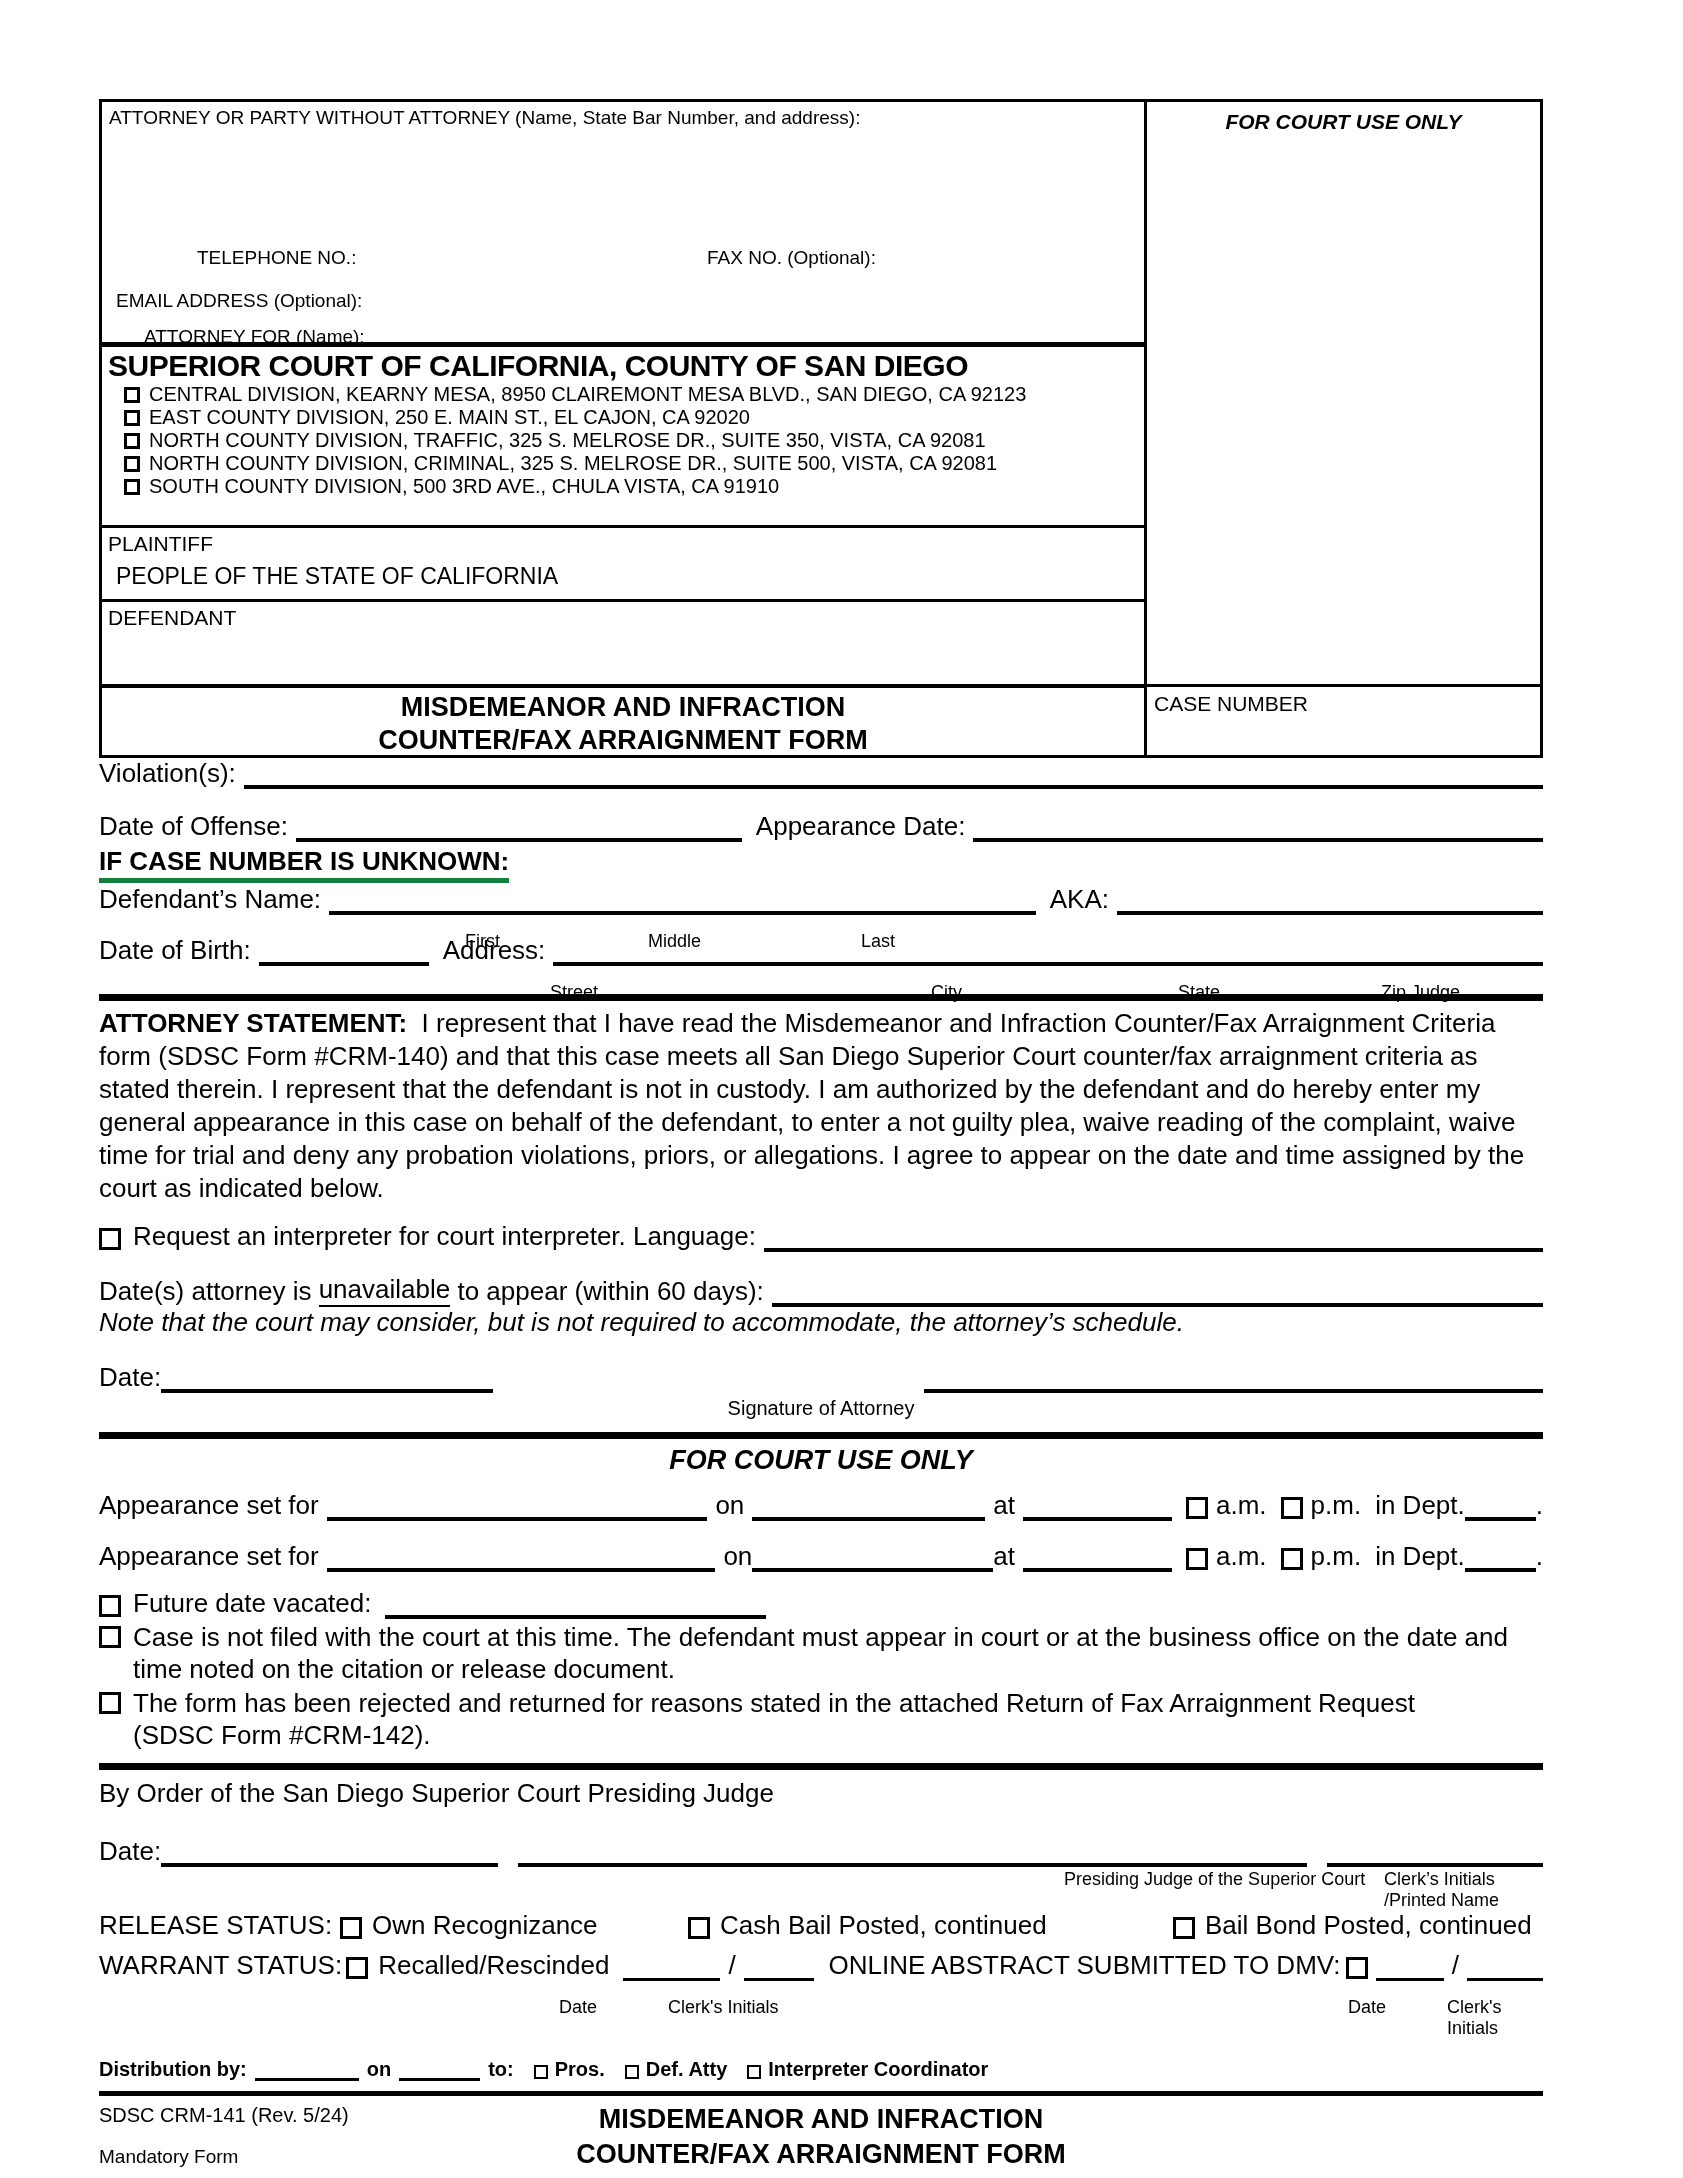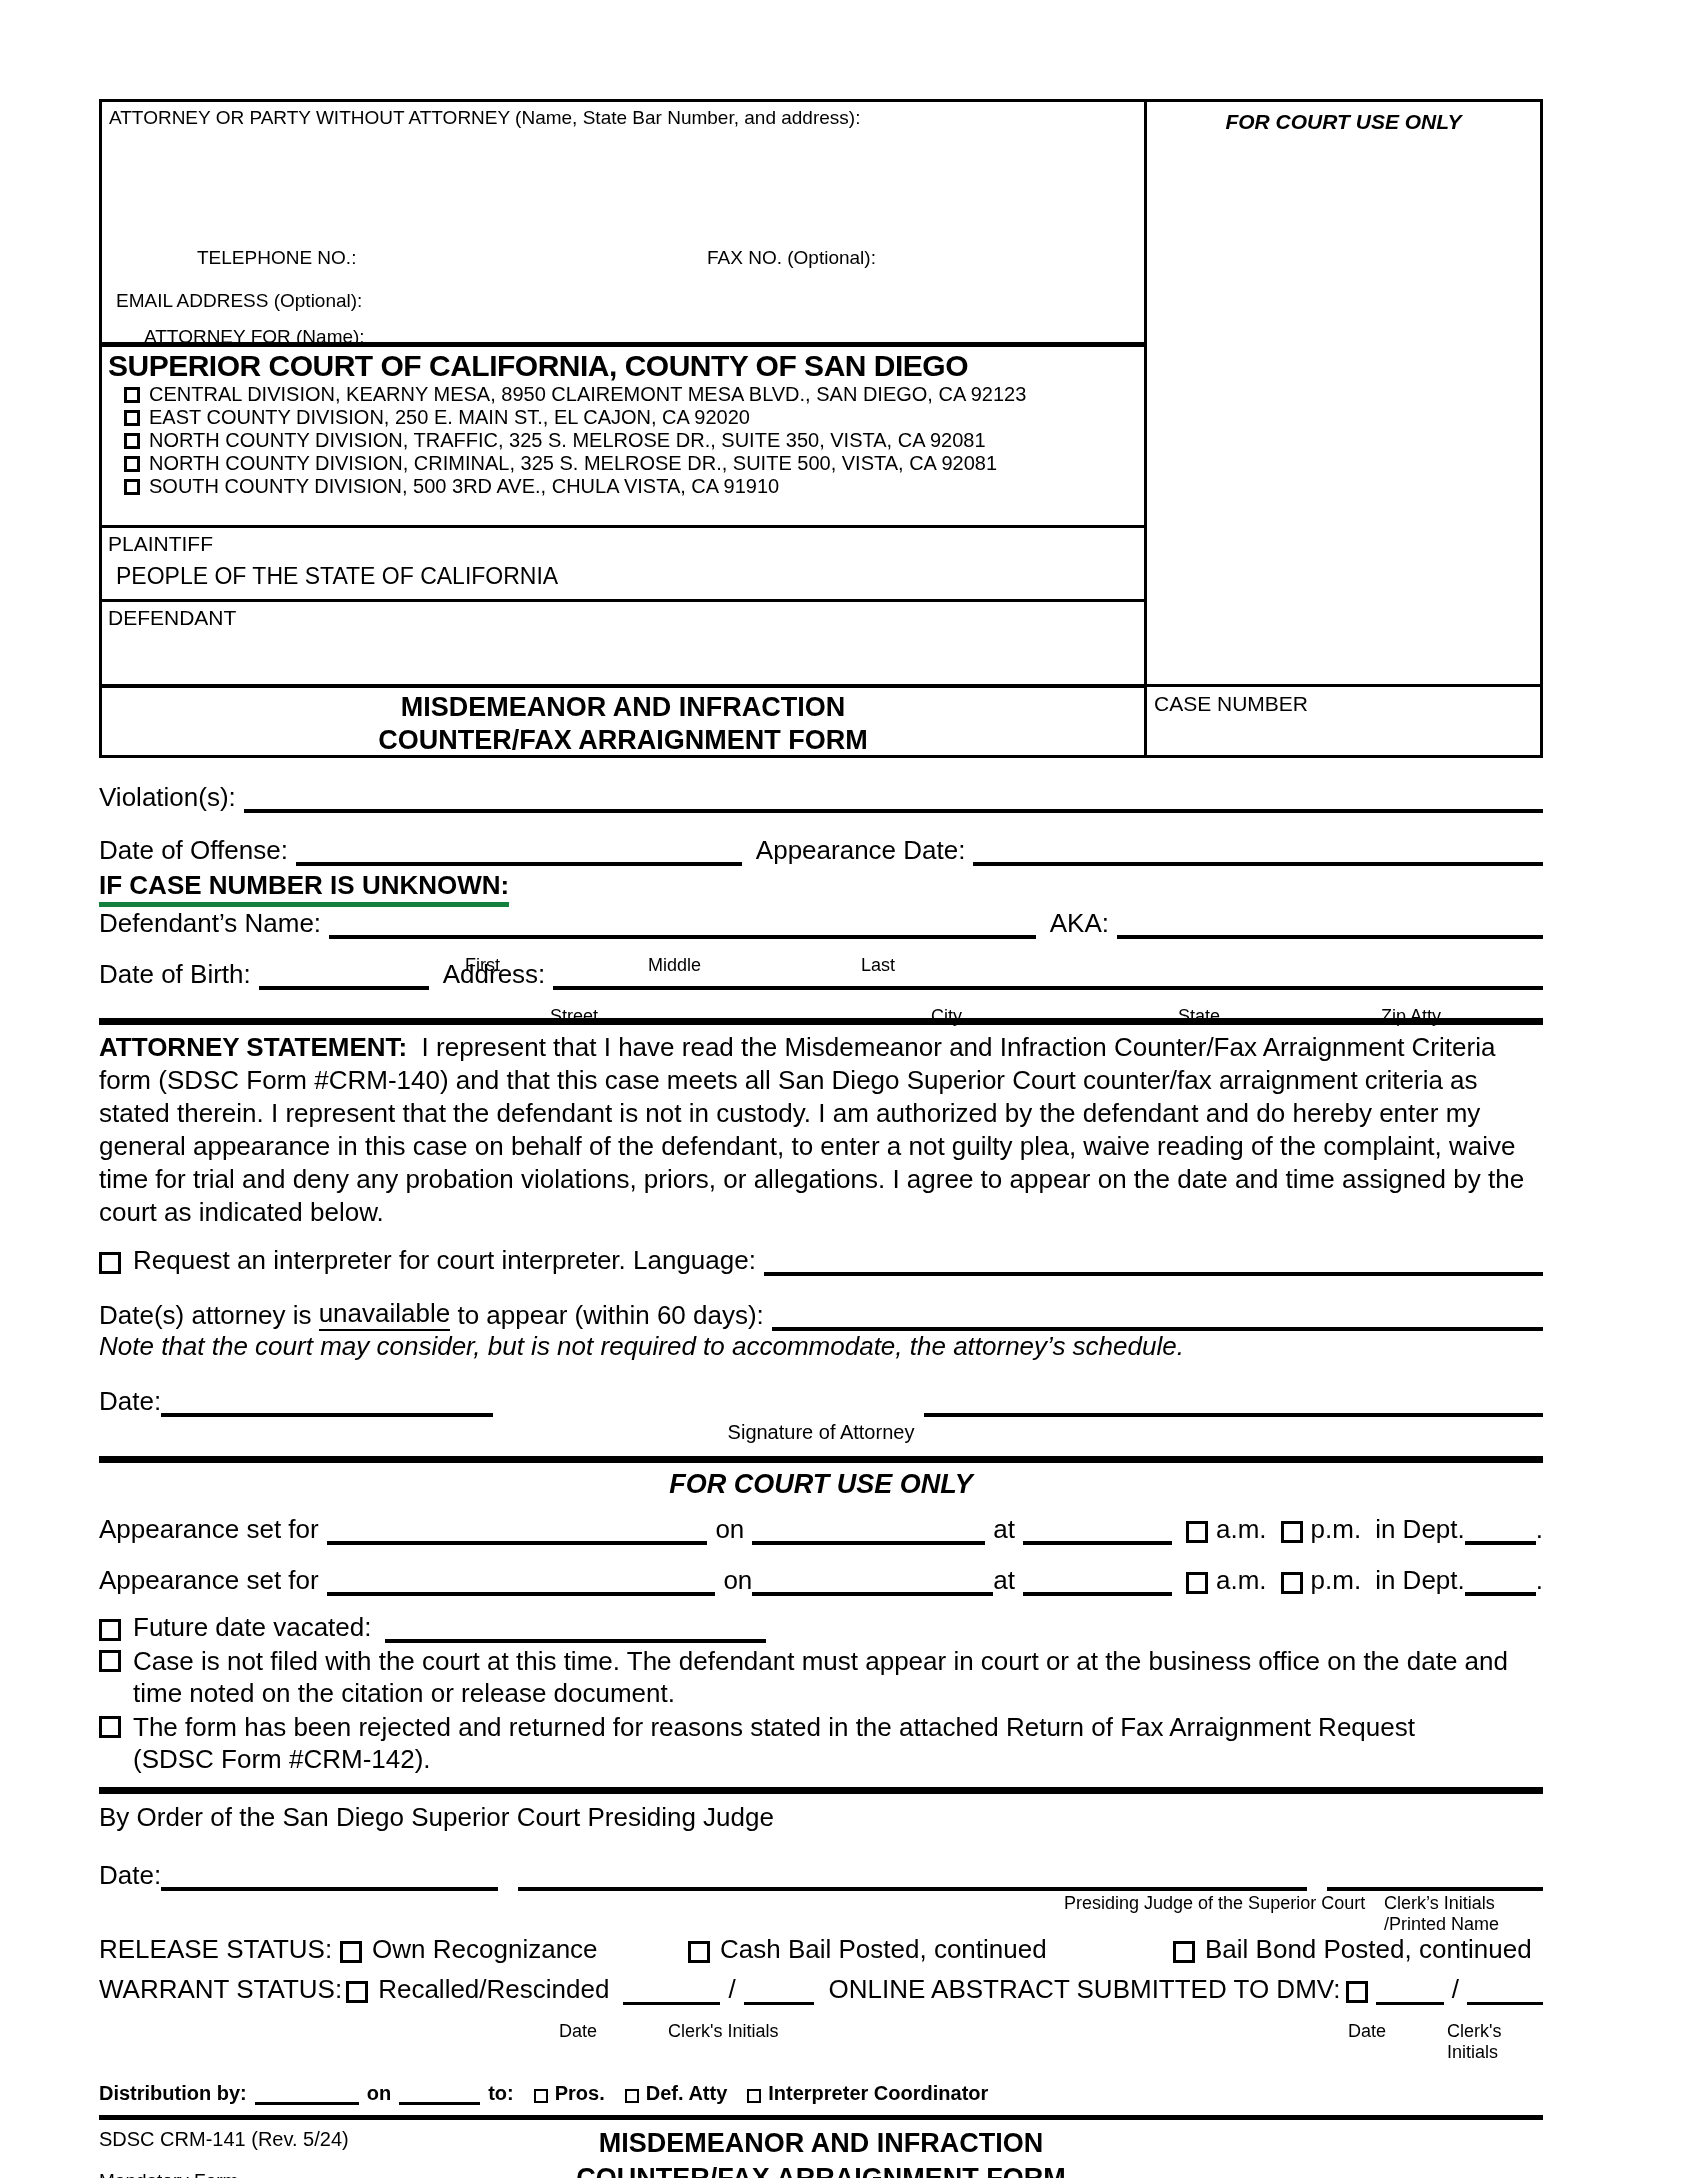--- a/index.html
+++ b/index.html
@@ -121,21 +121,21 @@
     <div class="right-col">
       <div class="fcuo-box">
         <span>FOR COURT USE ONLY</span>
       </div>
       <div class="case-number-box">
         <span>CASE NUMBER</span>
       </div>
     </div>
   </div>
 
-  <div class="row" style="margin-top:24px;">
+  <div class="row" style="">
     <span class="lab">Violation(s):</span>
     <span class="gap8"></span>
     <span class="blank grow"></span>
   </div>
 
   <div class="row" style="margin-top:22px;">
     <span class="lab">Date of Offense:</span>
     <span class="gap8"></span>
     <span class="blank" style="width:446px;"></span>
     <span class="gap14"></span>
@@ -169,21 +169,21 @@
     <span class="blank" style="width:170px;"></span>
     <span class="gap14"></span>
     <span class="lab">Address:</span>
     <span class="gap8"></span>
     <span class="blank grow"></span>
   </div>
   <div class="sub-row">
     <span style="left:451px;">Street</span>
     <span style="left:832px;">City</span>
     <span style="left:1079px;">State</span>
-    <span style="left:1282px;">Zip Atty</span>
+    <span style="left:1282px;">Zip Judge</span>
   </div>
 
   <div class="hr-thick" style="margin-top:8px;"></div>
 
   <p class="statement"><b>ATTORNEY STATEMENT:</b>&nbsp; <span>I represent that I have read the Misdemeanor and Infraction Counter/Fax Arraignment Criteria form (SDSC Form #CRM-140) and that this case meets all San Diego Superior Court counter/fax arraignment criteria as stated therein.  I represent that the defendant is not in custody.  I am authorized by the defendant and do hereby enter my general appearance in this case on behalf of the defendant, to enter a not guilty plea, waive reading of the complaint, waive time for trial and deny any probation violations, priors, or allegations.  I agree to appear on the date and time assigned by the court as indicated below.</span></p>
 
   <div class="row" style="margin-top:16px;">
     <span class="cbx" style="margin:0 12px 2px 0;"></span>
     <span class="lab">Request an interpreter for court interpreter.  Language:</span>
     <span class="gap8"></span>

